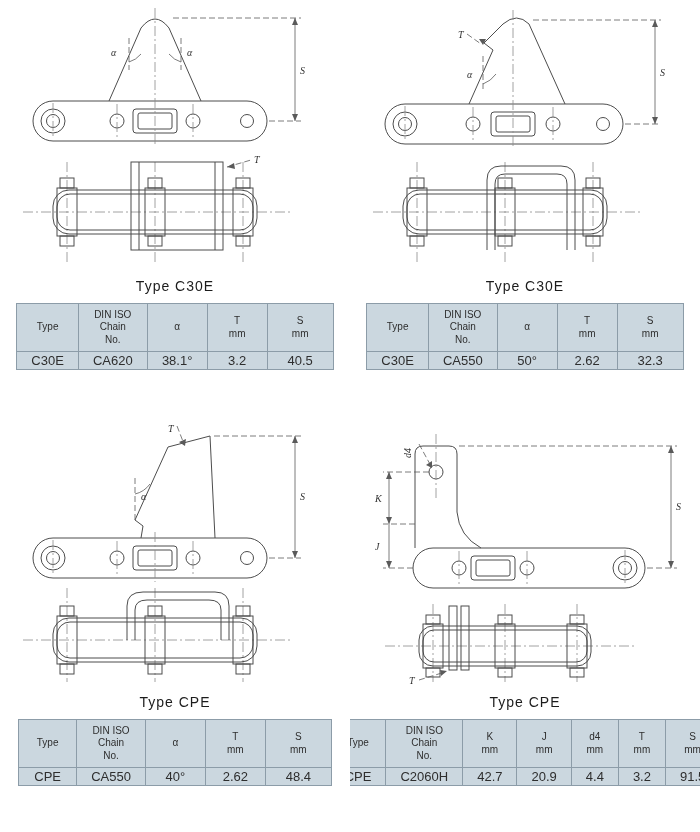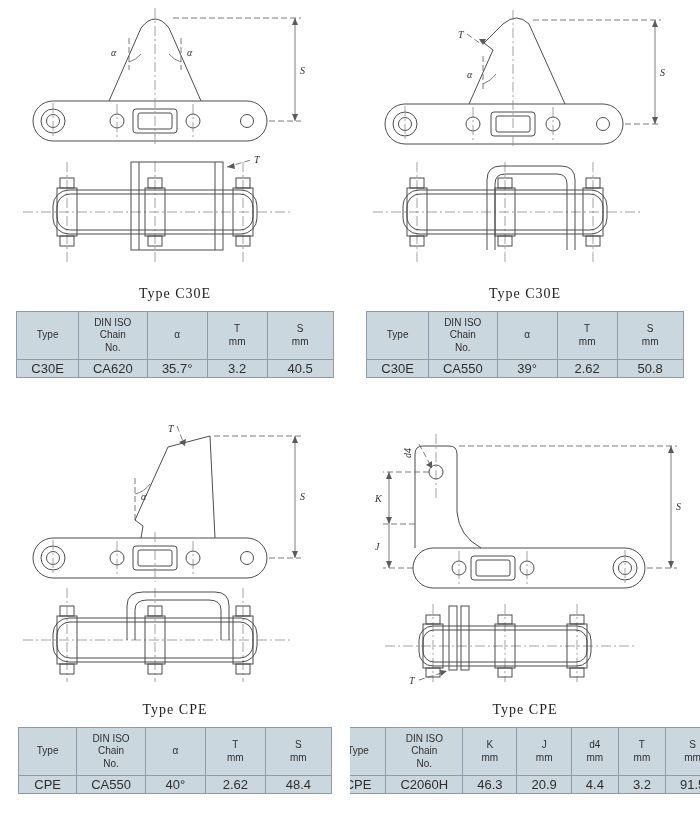--- a/index.html
+++ b/index.html
@@ -2,22 +2,22 @@
 <html><head>
 <meta charset="utf-8">
 <style>
   * { margin:0; padding:0; box-sizing:border-box; }
   html,body { background:#ffffff; }
   body { width:700px; height:832px; font-family:"Liberation Sans", sans-serif; }
   .page { width:700px; height:832px; display:grid;
           grid-template-columns:350px 350px; grid-template-rows:416px 416px; }
   .quad { display:flex; flex-direction:column; align-items:center; overflow:hidden; }
   .drawing { width:340px; height:266px; margin-top:4px; }
-  .sec-title { font-family:Liberation Serif, serif;
-               font-size:14px; color:#1c1c1c; letter-spacing:1px; margin-top:16px; }
+  .sec-title { font-family:Liberation Sans, sans-serif;
+               font-size:14px; color:#1c1c1c; letter-spacing:1px; margin-top:8px; }
   table.spec { border-collapse:collapse; margin-top:9px; }
   table.spec th, table.spec td {
       border:1px solid #8c9ca8; background:#cbd7df; color:#2e2e2e;
       text-align:center; vertical-align:middle; }
   table.spec th { font-size:10px; font-weight:normal; white-space:pre-line;
       height:48px; padding:2px 3px; line-height:1.25; }
   table.spec td { font-size:13px; height:18px; padding:1px 14px; }
   
   svg .ln  { stroke:#4d4d4d; fill:none; stroke-width:1; }
   svg .cl  { stroke:#8a8a8a; fill:none; stroke-width:0.8; stroke-dasharray:10 3 2 3; }
@@ -108,21 +108,21 @@
         <th style="width:60px">T
 mm</th>
         <th style="width:66px">S
 mm</th>
       </tr>
         </thead>
       <tbody>
           <tr>
         <td>C30E</td>
         <td>CA620</td>
-        <td>35.7°</td>
+        <td>38.1°</td>
         <td>3.2</td>
         <td>40.5</td>
       </tr>
         </tbody>
     </table>
   </section>
 
   <section class="quad">
     <div class="drawing">
       <svg viewBox="0 0 340 266" width="340" height="266">
@@ -196,23 +196,23 @@
         <th style="width:60px">T
 mm</th>
         <th style="width:66px">S
 mm</th>
       </tr>
         </thead>
       <tbody>
           <tr>
         <td>C30E</td>
         <td>CA550</td>
-        <td>39°</td>
+        <td>50°</td>
         <td>2.62</td>
-        <td>50.8</td>
+        <td>32.3</td>
       </tr>
         </tbody>
     </table>
   </section>
 
   <section class="quad">
     <div class="drawing">
       <svg viewBox="0 0 340 266" width="340" height="266">
 
         <g class="ln">
@@ -390,21 +390,21 @@
         <th style="width:38px">T
 mm</th>
         <th style="width:42px">S
 mm</th>
       </tr>
         </thead>
       <tbody>
           <tr>
         <td>CPE</td>
         <td>C2060H</td>
-        <td>46.3</td>
+        <td>42.7</td>
         <td>20.9</td>
         <td>4.4</td>
         <td>3.2</td>
         <td>91.5</td>
       </tr>
         </tbody>
     </table>
   </section>
 
 </div>

